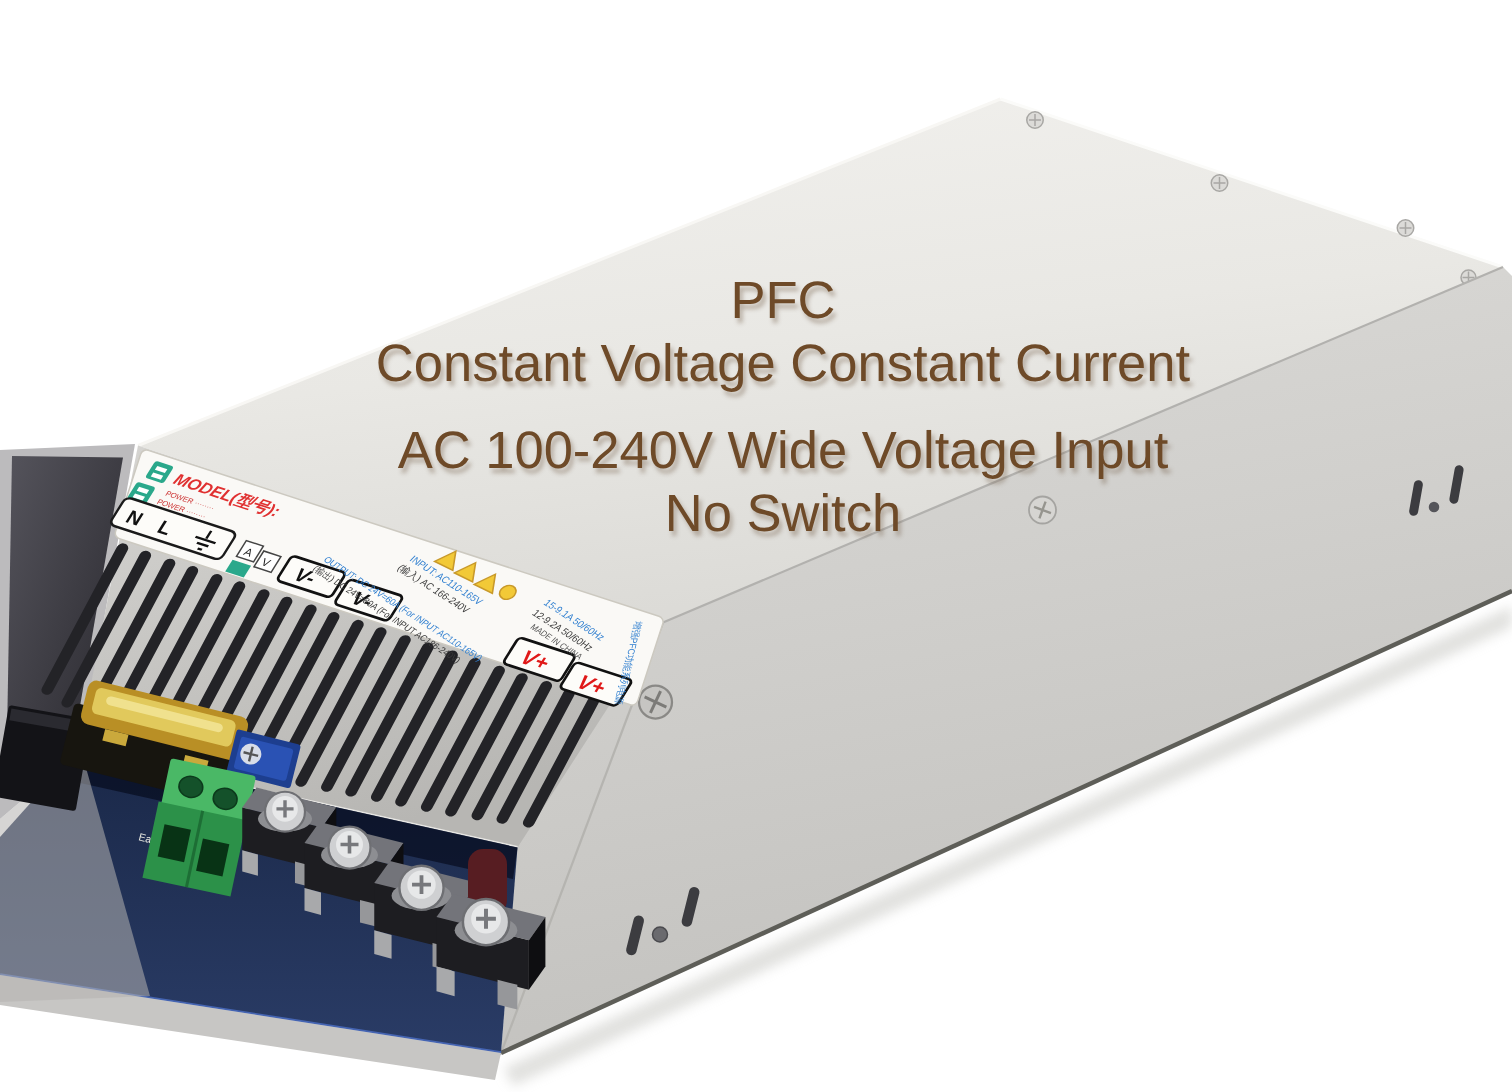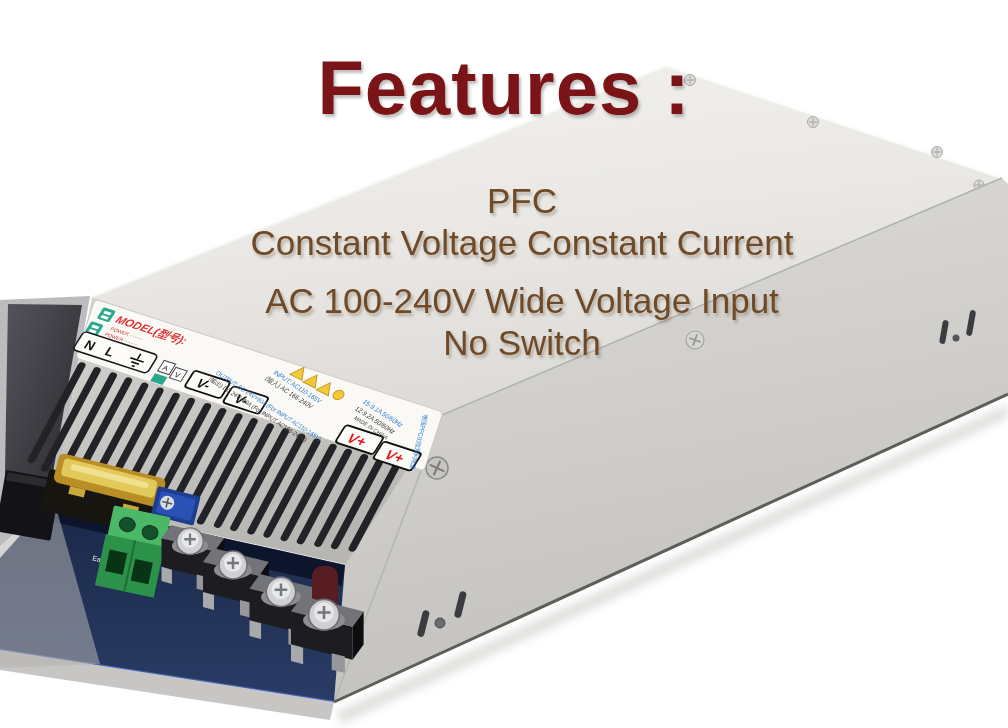--- a/index.html
+++ b/index.html
@@ -241,19 +241,18 @@
     <g>
       <use href="#term" transform="translate(190,544) scale(0.95)"></use>
       <use href="#term" transform="translate(233,568)"></use>
       <use href="#term" transform="translate(281,595) scale(1.05)"></use>
       <rect x="312" y="566" width="26" height="44" rx="10" fill="#571d22"></rect>
       <use href="#term" transform="translate(324,618) scale(1.1)"></use>
     </g>
   </g>
 </svg>
 
-<div class="overlay-title">Features :</div>
 <div class="feat f0">PFC</div>
 <div class="feat f1">Constant Voltage Constant Current</div>
 <div class="feat f2">AC 100-240V Wide Voltage Input</div>
 <div class="feat f3">No Switch</div>
 
 </div>
 
 </body></html>

